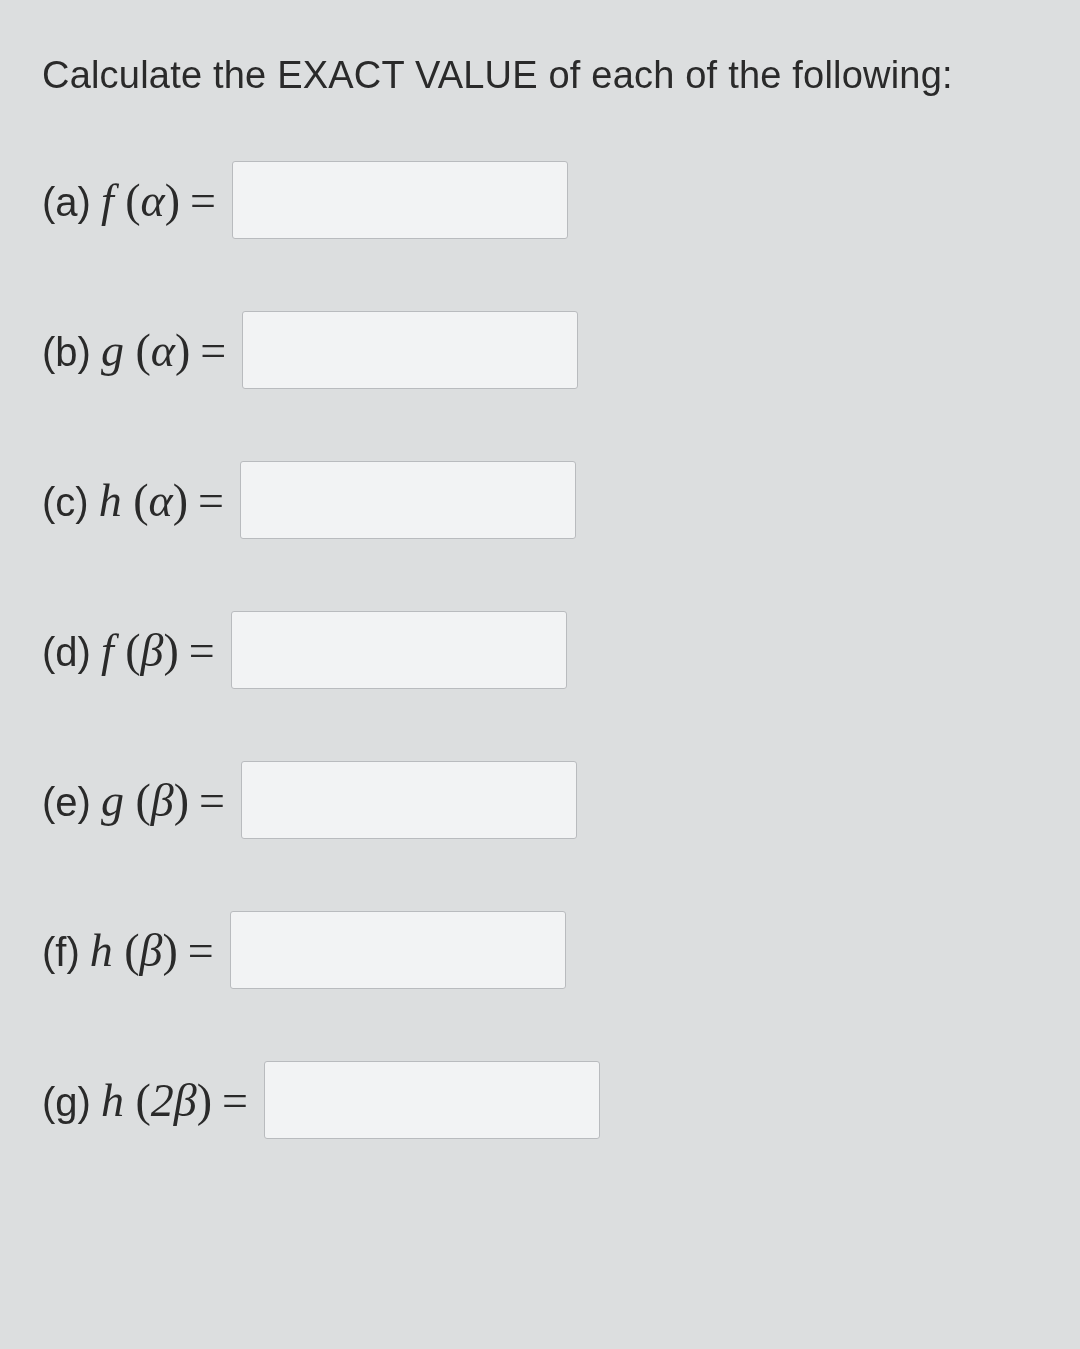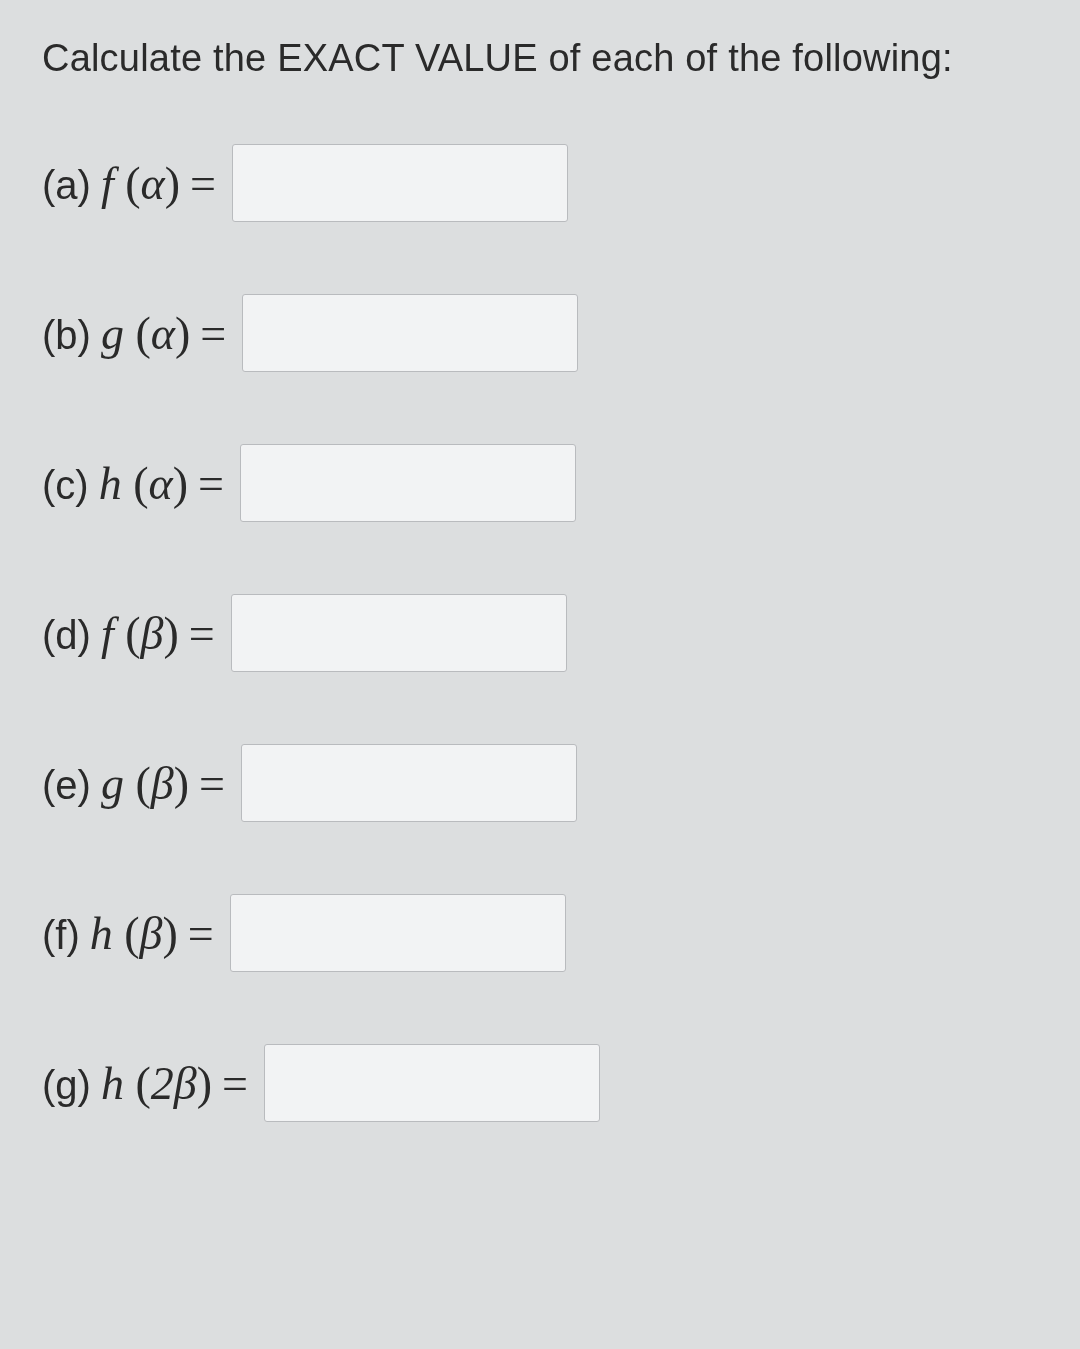--- a/index.html
+++ b/index.html
@@ -6,21 +6,21 @@
     margin:0;
     padding:0;
     width:1080px;
     height:1349px;
     background:#dcdedf;
     font-family:"Segoe UI", "Helvetica Neue", Arial, sans-serif;
     color:#2a2a2a;
     overflow:hidden;
   }
   .page{
-    padding:33px 42px 0 42px;
+    padding:50px 42px 0 42px;
   }
   .prompt{
     font-size:38px;
     line-height:1.35;
     margin-bottom:60px;
     letter-spacing:0.2px;
   }
   .row{
     display:flex;
     align-items:center;

